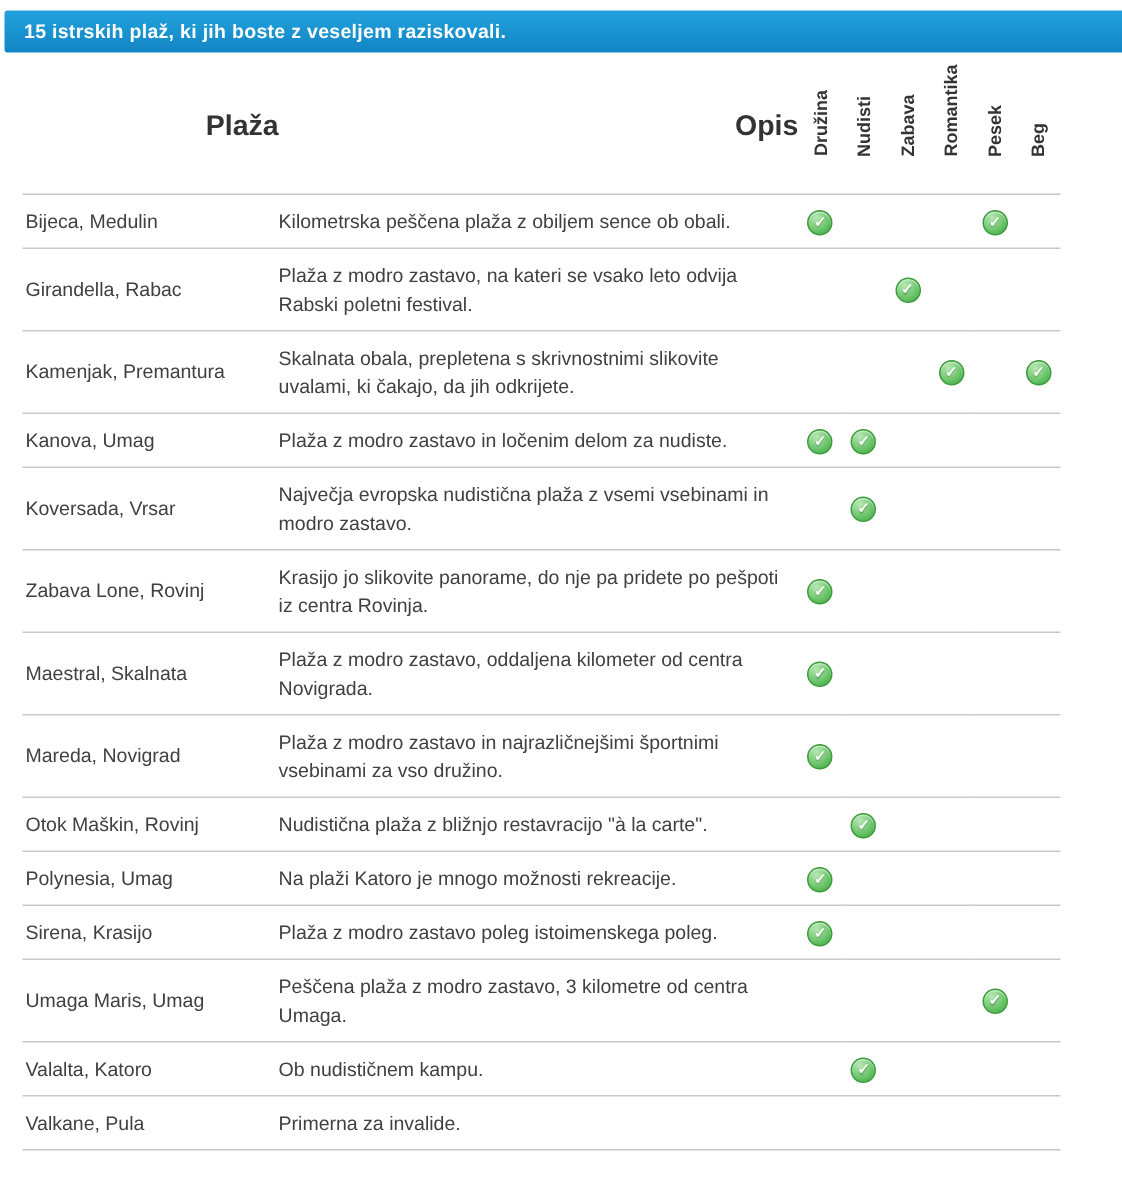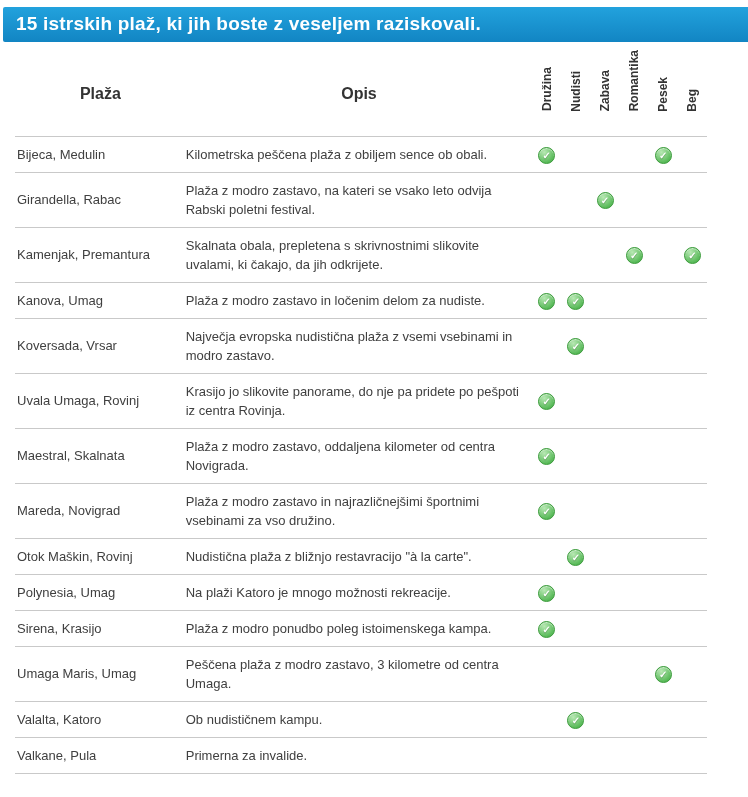--- a/index.html
+++ b/index.html
@@ -13,21 +13,21 @@
   .page {
     width: 748px;
     min-height: 797px;
     overflow: hidden;
     background: #ffffff;
   }
   .title-bar {
     margin: 7px 0 0 3px;
     background: linear-gradient(#22a2dd, #1285c3);
     color: #ffffff;
-    font-size: 19px;
+    font-size: 13px;
     font-weight: bold;
     padding: 6px 14px 7px 13px;
     border-radius: 2px 0 0 2px;
     letter-spacing: 0.2px;
   }
   table.beaches {
     border-collapse: collapse;
     table-layout: fixed;
     margin-left: 15px;
     width: 692px;
@@ -38,22 +38,22 @@
   col.feat-col    { width: 29px; }
   thead tr { height: 94px; }
   thead th {
     vertical-align: bottom;
     border-bottom: 1px solid #c9c9c9;
     font-weight: bold;
     color: #333333;
     padding: 0;
   }
   th.text-head {
-    text-align: center;
-    font-size: 16px;
+    text-align: right;
+    font-size: 19px;
     padding-bottom: 33px;
   }
   th.feat-head {
     text-align: center;
     padding-bottom: 21px;
   }
   .vertical-label {
     display: inline-block;
     writing-mode: vertical-rl;
     transform: rotate(180deg);
@@ -179,21 +179,21 @@
           <td class="beach-name-cell">Koversada, Vrsar</td>
           <td class="description-cell">Največja evropska nudistična plaža z vsemi vsebinami in modro zastavo.</td>
           <td class="feature-cell"></td>
           <td class="feature-cell"><span class="check-icon"><span class="check-glyph">✓</span></span></td>
           <td class="feature-cell"></td>
           <td class="feature-cell"></td>
           <td class="feature-cell"></td>
           <td class="feature-cell"></td>
         </tr>
         <tr>
-          <td class="beach-name-cell">Uvala Umaga, Rovinj</td>
+          <td class="beach-name-cell">Zabava Lone, Rovinj</td>
           <td class="description-cell">Krasijo jo slikovite panorame, do nje pa pridete po pešpoti iz centra Rovinja.</td>
           <td class="feature-cell"><span class="check-icon"><span class="check-glyph">✓</span></span></td>
           <td class="feature-cell"></td>
           <td class="feature-cell"></td>
           <td class="feature-cell"></td>
           <td class="feature-cell"></td>
           <td class="feature-cell"></td>
         </tr>
         <tr>
           <td class="beach-name-cell">Maestral, Skalnata</td>
@@ -230,21 +230,21 @@
           <td class="description-cell">Na plaži Katoro je mnogo možnosti rekreacije.</td>
           <td class="feature-cell"><span class="check-icon"><span class="check-glyph">✓</span></span></td>
           <td class="feature-cell"></td>
           <td class="feature-cell"></td>
           <td class="feature-cell"></td>
           <td class="feature-cell"></td>
           <td class="feature-cell"></td>
         </tr>
         <tr>
           <td class="beach-name-cell">Sirena, Krasijo</td>
-          <td class="description-cell">Plaža z modro ponudbo poleg istoimenskega kampa.</td>
+          <td class="description-cell">Plaža z modro zastavo poleg istoimenskega poleg.</td>
           <td class="feature-cell"><span class="check-icon"><span class="check-glyph">✓</span></span></td>
           <td class="feature-cell"></td>
           <td class="feature-cell"></td>
           <td class="feature-cell"></td>
           <td class="feature-cell"></td>
           <td class="feature-cell"></td>
         </tr>
         <tr>
           <td class="beach-name-cell">Umaga Maris, Umag</td>
           <td class="description-cell">Peščena plaža z modro zastavo, 3 kilometre od centra Umaga.</td>

